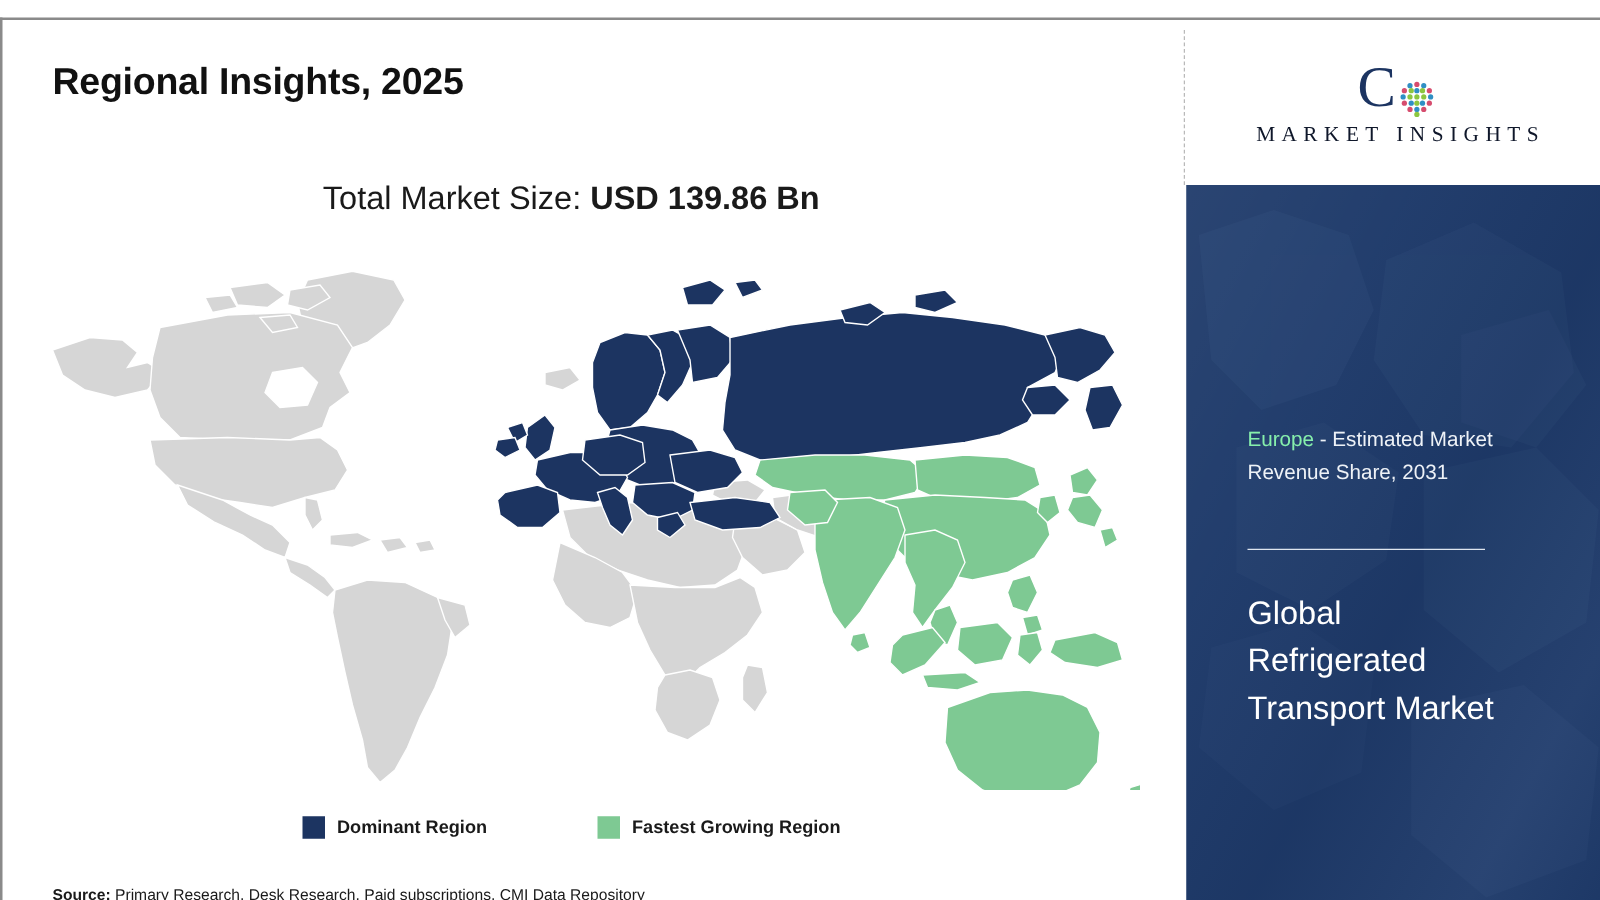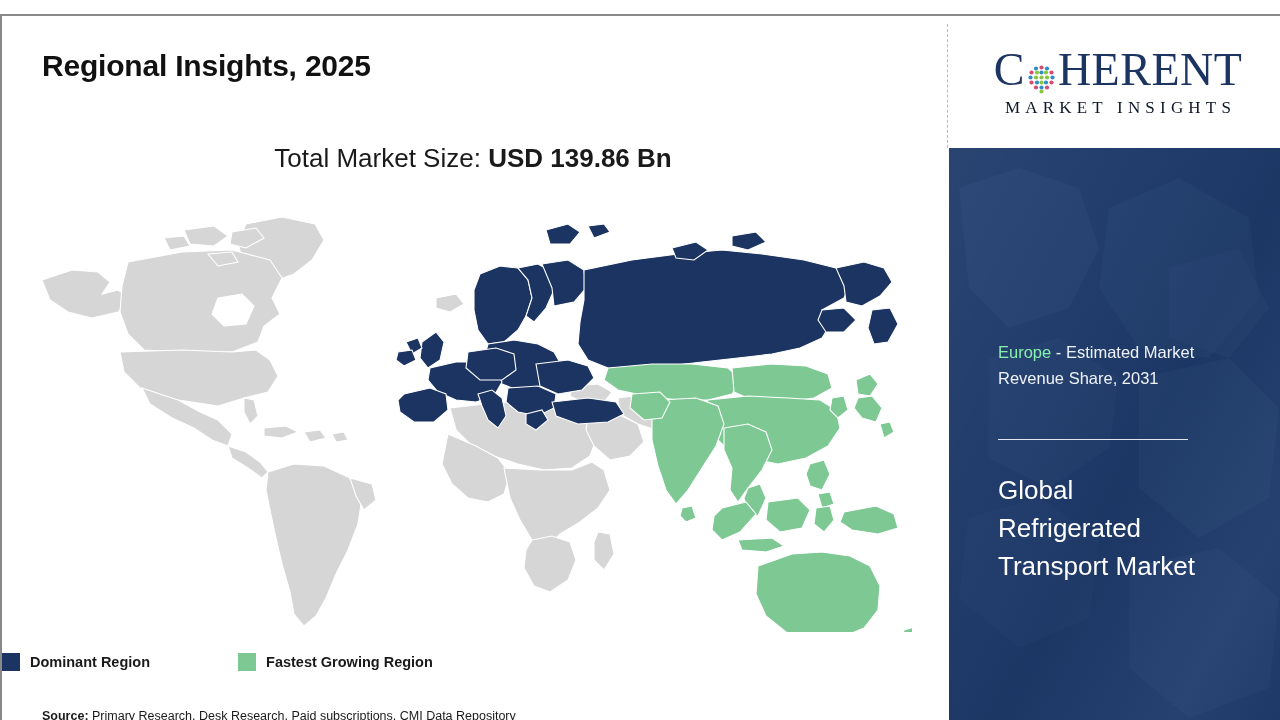--- a/index.html
+++ b/index.html
@@ -42,21 +42,20 @@
 
   #market-size-line {
     position: absolute;
     left: 0;
     top: 127px;
     width: 910px;
     text-align: center;
     font-size: 26px;
     color: #1a1a1a;
     white-space: nowrap;
-    padding-left: 16px;
   }
   #market-size-line .label { font-weight: normal; }
   #market-size-line .value { font-weight: bold; }
 
   
   #map-wrap {
     position: absolute;
     left: 30px;
     top: 186px;
     width: 880px;
@@ -64,20 +63,21 @@
   }
   #map-wrap svg { display: block; width: 100%; height: 100%; }
 
   
   #legend {
     position: absolute;
     left: 0;
     top: 637px;
     width: 910px;
     display: flex;
+    justify-content: center;
     align-items: center;
     gap: 88px;
   }
   .legend-item {
     display: flex;
     align-items: center;
     gap: 10px;
   }
   .legend-swatch {
     width: 18px;
@@ -418,21 +418,20 @@
             <circle cx="31" cy="39" r="4.2" fill="#8cc63f"></circle>
             <circle cx="40" cy="39" r="4.2" fill="#2f8fc4"></circle>
             <circle cx="51" cy="39" r="4.2" fill="#d64c6e"></circle>
             <circle cx="20" cy="49" r="4.2" fill="#d64c6e"></circle>
             <circle cx="31" cy="49" r="4.2" fill="#2f8fc4"></circle>
             <circle cx="42" cy="49" r="4.2" fill="#d64c6e"></circle>
             <circle cx="31" cy="57" r="4.2" fill="#8cc63f"></circle>
           </g>
         </svg>
       </span>
-      <span>HERENT</span>
     </div>
     <div id="logo-sub">MARKET INSIGHTS</div>
   </div>
 
   <div id="right-panel">
     <div id="panel-watermark">
       <svg viewBox="0 0 333 588" xmlns="http://www.w3.org/2000/svg">
         <g fill="#9fc0e6">
           <path d="M10 40 L70 20 L130 40 L150 100 L120 160 L60 180 L20 140 Z" opacity="0.35"></path>
           <path d="M160 60 L230 30 L300 70 L310 150 L260 210 L190 200 L150 140 Z" opacity="0.3"></path>

